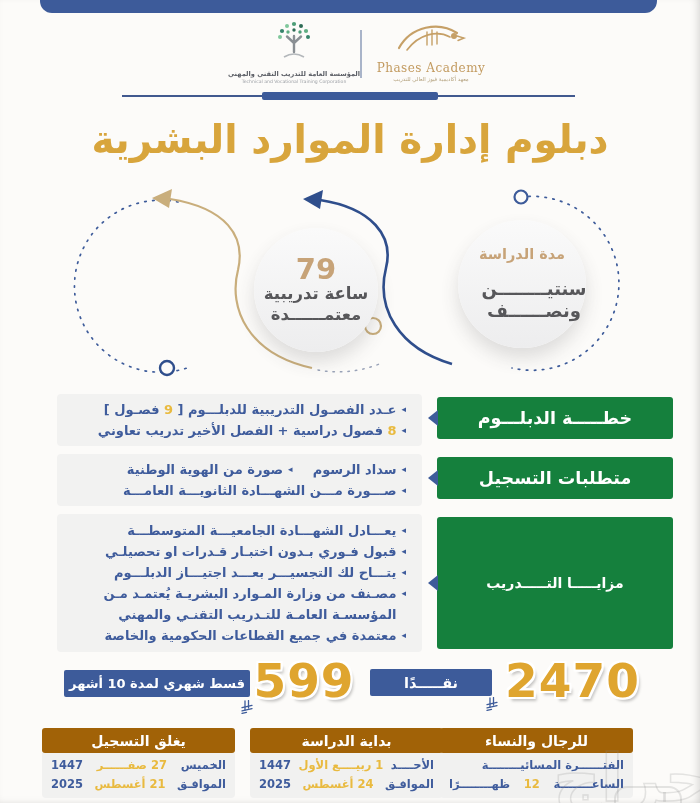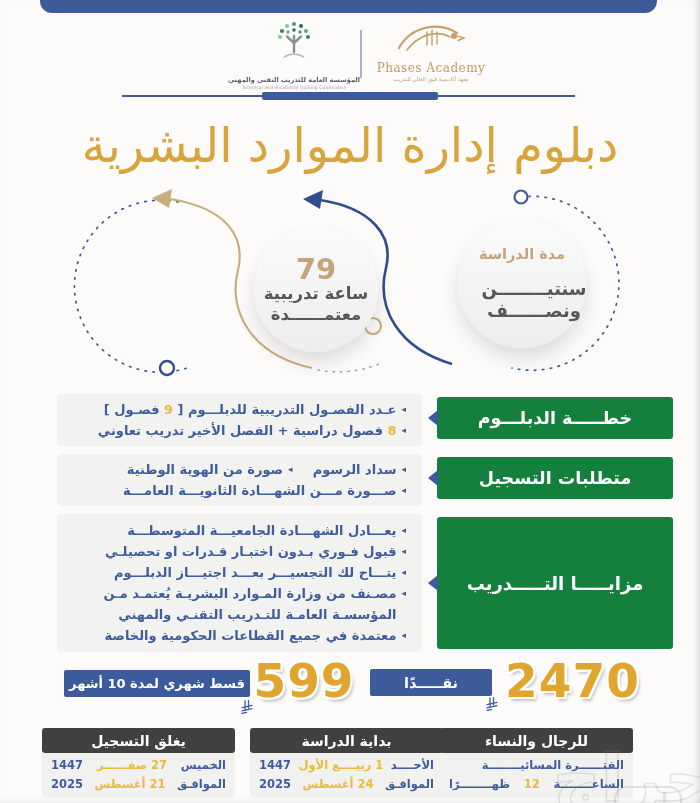--- a/index.html
+++ b/index.html
@@ -4,27 +4,27 @@
 <style>
   html,body{margin:0;padding:0;background:#e9e8e5;font-family:"DejaVu Sans",sans-serif;}
   .page{position:relative;width:700px;height:803px;background:#fcfbf9;overflow:hidden;direction:rtl;
         box-shadow:inset -7px 0 9px -5px rgba(0,0,0,.14), inset 0 -4px 8px -5px rgba(0,0,0,.10);}
   
   .top-bar{position:absolute;left:40px;top:0;width:617px;height:13px;background:#3d5b9a;border-radius:0 0 12px 12px;}
   .logo-block{position:absolute;top:20px;text-align:center;}
   .tvtc{left:223px;width:142px;}
   .phases{left:366px;width:130px;}
   .logo-divider{position:absolute;left:360px;top:30px;height:48px;width:1.5px;background:#a9b4c9;}
-  .tvtc .name-ar{font-size:6.6px;font-weight:bold;color:#5c5f66;margin-top:10px;}
+  .tvtc .name-ar{font-size:6.6px;font-weight:bold;color:#5c5f66;margin-top:4px;}
   .tvtc .name-en{font-size:4.6px;color:#9a9da3;margin-top:1px;}
   .phases .name-en{font-family:"DejaVu Serif",serif;font-size:12px;color:#c29a5f;letter-spacing:.5px;margin-top:1px;}
   .phases .name-ar{font-size:5.4px;color:#b4a27f;margin-top:1px;}
   .ornament-line{position:absolute;left:122px;top:95px;width:453px;height:1.6px;background:#41598f;}
   .ornament-thick{position:absolute;left:262px;top:92px;width:176px;height:8px;background:#3d5b9a;border-radius:2px;}
-  .main-title{position:absolute;left:0;top:117px;width:100%;text-align:center;font-size:48px;font-weight:normal;color:#d8a53c;}
+  .main-title{position:absolute;left:0;top:117px;width:100%;text-align:center;font-size:39px;font-weight:bold;color:#d8a53c;}
   
   .flow-svg{position:absolute;left:0;top:186px;z-index:1;}
   .circle{position:absolute;border-radius:50%;background:linear-gradient(180deg,#fafafa 0%,#ededee 100%);
           box-shadow:0 10px 18px rgba(60,60,70,.16);display:flex;flex-direction:column;align-items:center;justify-content:center;z-index:2;text-align:center;}
   .circle .tan{color:#c7a378;font-weight:bold;}
   .circle .dark{color:#57575a;font-weight:bold;line-height:1.25;}
   .c-right{left:458px;top:220px;width:128px;height:128px;}
   .c-mid{left:254px;top:228px;width:124px;height:124px;}
   .c-left{left:106px;top:226px;width:122px;height:122px;}
   .c-right .tan{font-size:14.5px;margin-bottom:16px;}
@@ -49,21 +49,21 @@
   .pb-inst{left:64px;top:670px;width:186px;height:27px;font-size:13px;}
   .price-num{position:absolute;top:653px;font-weight:bold;font-size:47px;color:#dfa52f;letter-spacing:1px;
      text-shadow:-2px -2px 0 #fff,2px -2px 0 #fff,-2px 2px 0 #fff,2px 2px 0 #fff,0 -2px 0 #fff,0 2px 0 #fff,-2px 0 0 #fff,2px 0 0 #fff,3px 4px 3px rgba(0,0,0,.22);}
   .pn-cash{left:495px;width:155px;text-align:center;}
   .pn-inst{left:250px;width:108px;text-align:center;}
   .riyal{position:absolute;z-index:3;}
   .ry-cash{left:486px;top:697px;}
   .ry-inst{left:241px;top:700px;}
   
   .card{position:absolute;top:728px;width:193px;z-index:2;}
-  .card-header{height:25px;background:#404040;border-radius:3px;color:#fff;font-weight:bold;font-size:14px;
+  .card-header{height:25px;background:#a16207;border-radius:3px;color:#fff;font-weight:bold;font-size:14px;
                display:flex;align-items:center;justify-content:center;}
   .card-body{background:#f1f1f0;border-radius:0 0 4px 4px;padding:5px 9px 6px;display:flex;flex-direction:column;gap:3px;}
   .card-line{display:flex;justify-content:space-between;font-size:11.5px;font-weight:bold;color:#3f5c9c;line-height:1.35;}
   .card-0{left:440px;} .card-1{left:250px;} .card-2{left:42px;}
   
   .watermark{position:absolute;right:-12px;bottom:-14px;font-size:66px;font-weight:bold;color:transparent;
              -webkit-text-stroke:1.5px rgba(140,140,140,.22);z-index:6;pointer-events:none;}
   .wm-box{position:absolute;left:614px;top:786px;width:64px;height:26px;border:2px solid rgba(140,140,140,.22);border-radius:13px;z-index:6;}
 </style>
 </head>
@@ -174,21 +174,21 @@
         </span>
       </div>
       <div class="sec-line">
         <span class="sec-item">
           <span class="tri">◂</span>
           <span><span>صـــورة مـــن الشهـــادة الثانويـــة العامـــة</span></span>
         </span>
       </div>
     </div>
 
-  <div class="sec-banner" style="top:517px;height:132px;font-size:18px;">
+  <div class="sec-banner" style="top:517px;height:132px;font-size:14px;">
     <span>مزايـــــا التـــــدريب</span>
   </div>
   <div class="sec-box" style="top:514px;height:138px;">
       <div class="sec-line">
         <span class="sec-item">
           <span class="tri">◂</span>
           <span><span>يعـــادل الشهـــادة الجامعيـــة المتوسطـــة</span></span>
         </span>
       </div>
       <div class="sec-line">

